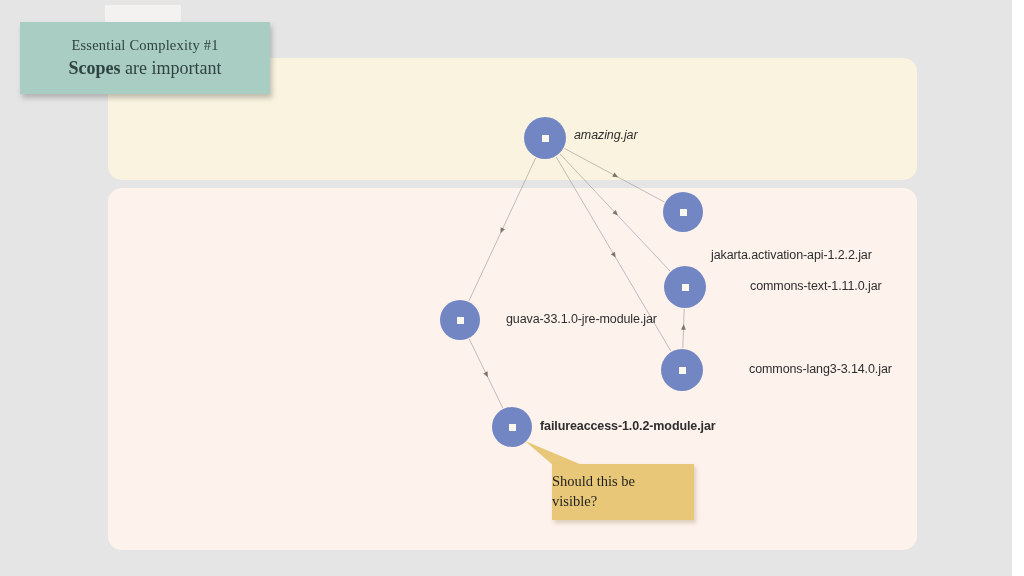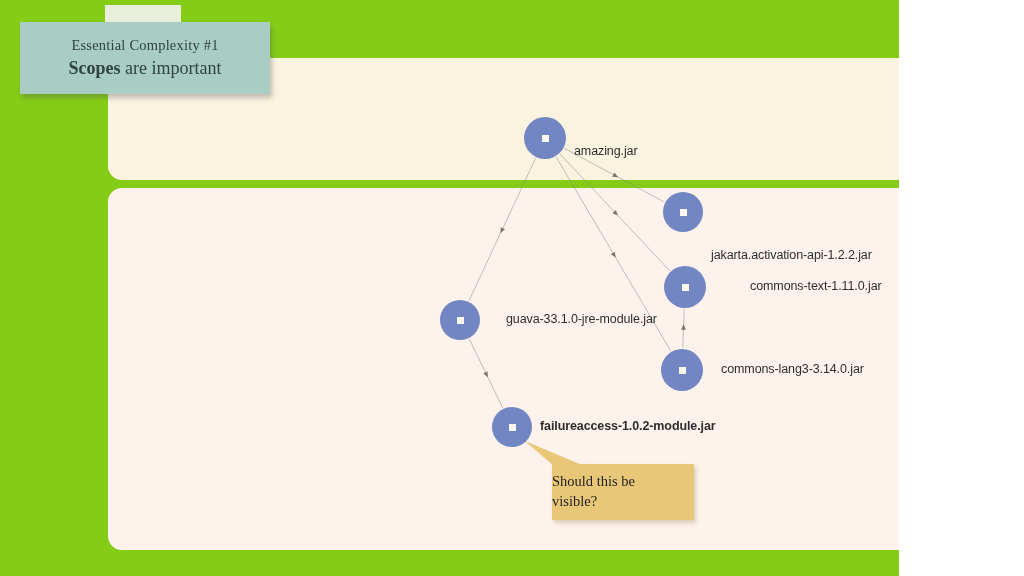--- a/index.html
+++ b/index.html
@@ -2,23 +2,23 @@
 <html><head>
 <meta charset="utf-8">
 <style>
   html, body {
     margin: 0;
     padding: 0;
     background: #ffffff;
   }
   #stage {
     position: relative;
-    width: 899px;
+    width: 1012px;
     height: 576px;
-    background: #84cc16;
+    background: #e5e5e5;
     overflow: hidden;
     font-family: "Liberation Sans", sans-serif;
   }
 
   
   .panel {
     position: absolute;
     border-radius: 14px;
   }
   #panel-compile {
@@ -157,37 +157,37 @@
       <line x1="682.7946618070906" y1="348.01435667049174" x2="684.2053381929094" y2="308.98564332950826" stroke="#8a8a8a" stroke-width="0.7" opacity="0.75"></line>
       <polygon points="683.6517081631719,324.30274081891207 685.852921368813,329.8458681332817 681.056053733284,329.6724873753711" fill="#6b6257" opacity="0.85"></polygon>
       <line x1="469.1790637272735" y1="338.8876888234281" x2="502.8209362727265" y2="408.1123111765719" stroke="#8a8a8a" stroke-width="0.7" opacity="0.75"></line>
       <polygon points="487.8358127454547,377.27753776468563 483.2906631679718,373.41577452513985 487.60784918475537,371.3177028160488" fill="#6b6257" opacity="0.85"></polygon>
     </svg>
 
   <div id="nodes-layer">
       <div class="node" style="left: 524px; top: 117px; width: 42px; height: 42px; background: rgb(114, 134, 196);">
         <div class="node-core"></div>
       </div>
-      <div class="node-label" style="left: 574px; top: 144px;">amazing.jar</div>
+      <div class="node-label" style="left: 574px; top: 128px; font-style: italic;">amazing.jar</div>
       <div class="node" style="left: 663px; top: 192px; width: 40px; height: 40px; background: rgb(114, 134, 196);">
         <div class="node-core"></div>
       </div>
       <div class="node-label" style="left: 711px; top: 204px; margin-top: 44px;">jakarta.activation-api-1.2.2.jar</div>
       <div class="node" style="left: 664px; top: 266px; width: 42px; height: 42px; background: rgb(114, 134, 196);">
         <div class="node-core"></div>
       </div>
       <div class="node-label" style="left: 714px; top: 279px; margin-left: 36px;">commons-text-1.11.0.jar</div>
       <div class="node" style="left: 440px; top: 300px; width: 40px; height: 40px; background: rgb(114, 134, 196);">
         <div class="node-core"></div>
       </div>
       <div class="node-label" style="left: 488px; top: 312px; margin-left: 18px;">guava-33.1.0-jre-module.jar</div>
       <div class="node" style="left: 661px; top: 349px; width: 42px; height: 42px; background: rgb(114, 134, 196);">
         <div class="node-core"></div>
       </div>
-      <div class="node-label" style="left: 721px; top: 362px;">commons-lang3-3.14.0.jar</div>
+      <div class="node-label" style="left: 749px; top: 362px;">commons-lang3-3.14.0.jar</div>
       <div class="node" style="left: 492px; top: 407px; width: 40px; height: 40px; background: rgb(114, 134, 196);">
         <div class="node-core"></div>
       </div>
       <div class="node-label" style="left: 540px; top: 419px; font-weight: bold;">failureaccess-1.0.2-module.jar</div>
     </div>
 
   <svg id="callout-tail" viewBox="0 0 1024 576">
       <polygon points="554,466 525,441 582,465" fill="#e8c878"></polygon>
     </svg>
 

